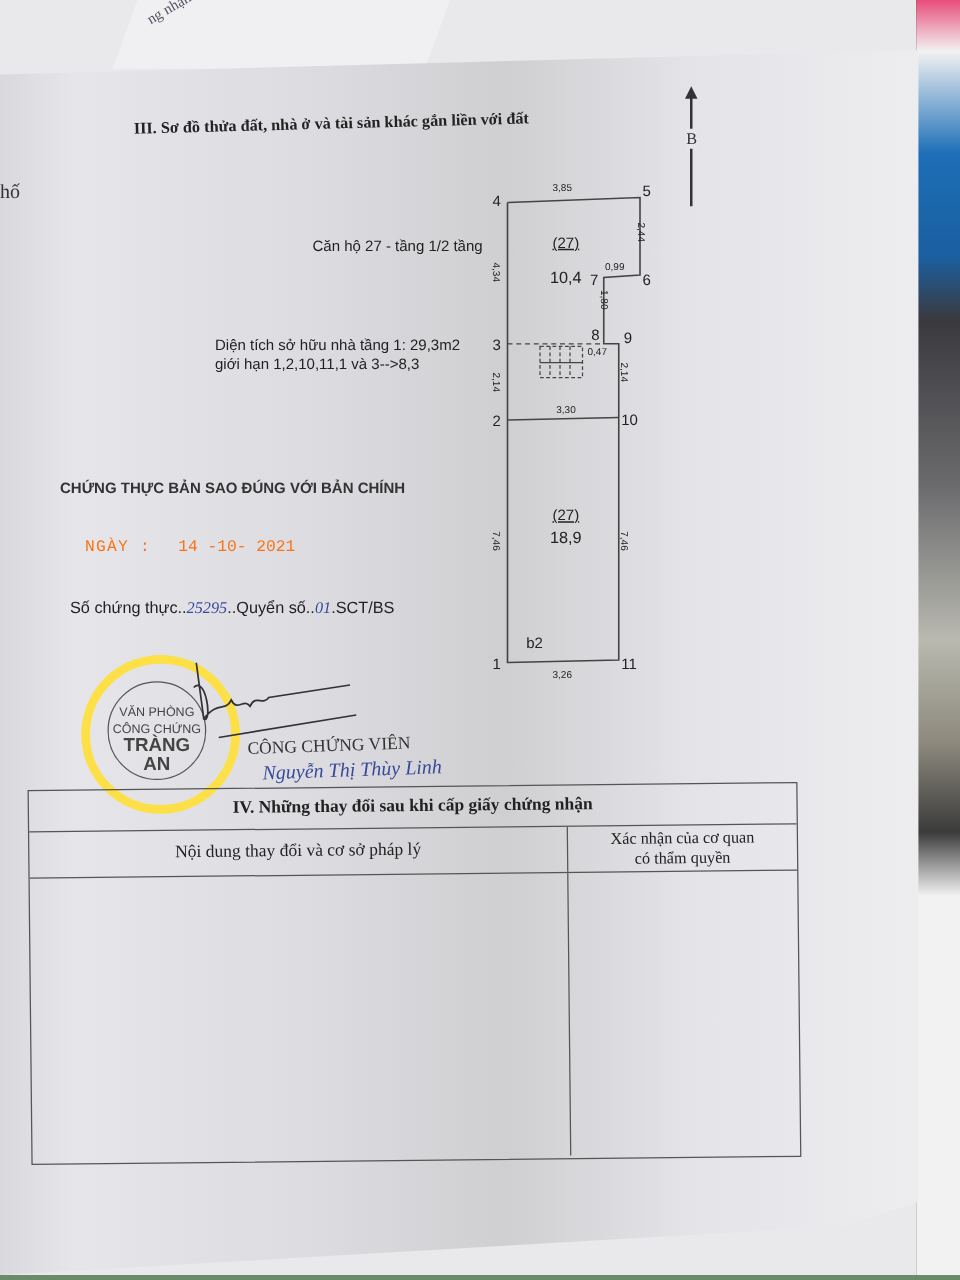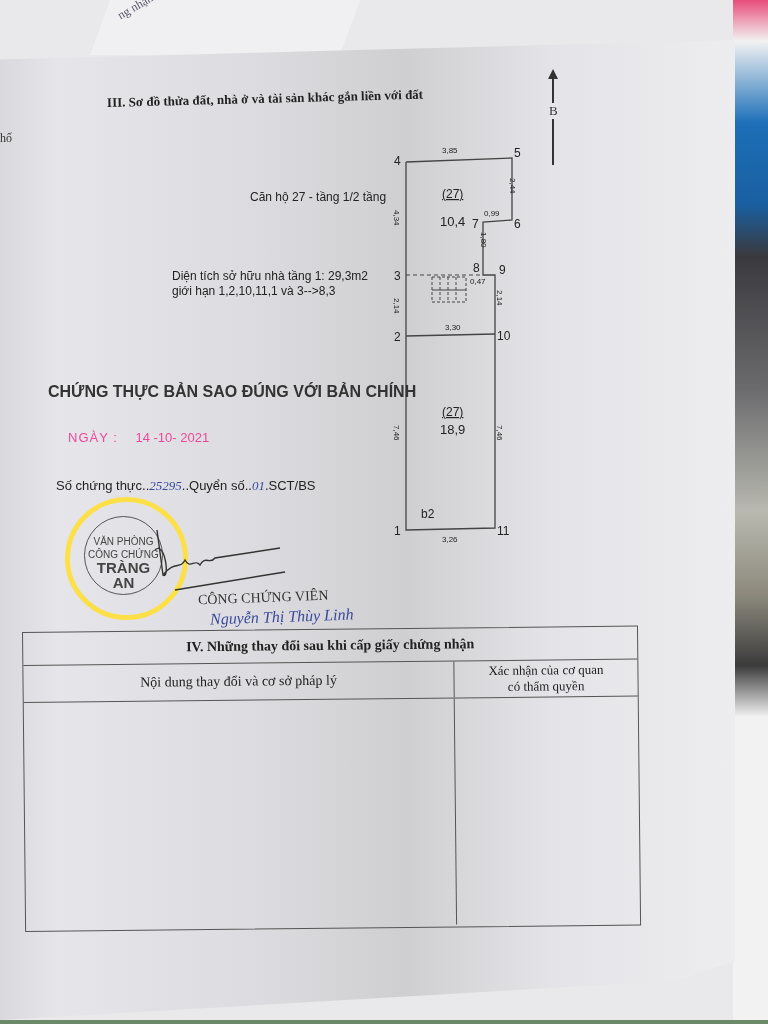--- a/index.html
+++ b/index.html
@@ -2,37 +2,37 @@
 <html><head>
 <meta charset="utf-8">
 <style>
   html,body{margin:0;padding:0;}
   body{width:768px;height:1024px;position:relative;overflow:hidden;background:#2b2b2e;font-family:"Liberation Serif",serif;}
   .bg-right{position:absolute;left:733px;top:0;width:35px;height:1024px;background:linear-gradient(180deg,#e84d7a 0%,#f2f2f2 4%,#1d6fb8 12%,#1a5fa0 20%,#3a3a3e 25%,#6b6b6e 38%,#b9b9b0 50%,#8d8a7d 58%,#3b3b3b 65%,#f2f2f2 70%,#f2f2f2 100%);}
   .page-back{position:absolute;left:0;top:0;width:733px;height:1024px;background:#e9e9ec;}
   .page{position:absolute;left:0;top:40px;width:735px;height:980px;background:linear-gradient(90deg,#d9d9dd 0%,#e6e6ea 8%,#dcdce0 35%,#cfcfd2 55%,#e4e4e8 75%,#ededf0 100%);clip-path:polygon(0 2%,100% 0,100% 94%,92% 96%,0 100%);}
   .curl{position:absolute;left:100px;top:0;width:250px;height:55px;background:#f0f0f2;transform:skewX(-20deg);}
   .curl-text{position:absolute;left:115px;top:10px;font-size:12px;color:#556;transform:rotate(-30deg);transform-origin:left top;font-family:"Liberation Serif",serif;}
-  .left-frag{position:absolute;left:0;top:131px;font-size:12px;color:#333;}
+  .left-frag{position:absolute;left:0;top:145px;font-size:16px;color:#333;}
   .sec3{position:absolute;left:107px;top:95px;font-weight:bold;font-size:13px;color:#222;transform:rotate(-1.5deg);transform-origin:left;}
   .north{position:absolute;left:552px;top:75px;width:2px;height:90px;background:#333;}
   .north:before{content:"";position:absolute;left:-4px;top:-6px;border-left:5px solid transparent;border-right:5px solid transparent;border-bottom:10px solid #333;}
   .north-label{position:absolute;left:549px;top:103px;font-size:13px;background:#e6e6ea;color:#333;}
   svg.plan{position:absolute;left:380px;top:140px;}
   .t{font-family:"Liberation Sans",sans-serif;fill:#222;}
   .apt{position:absolute;left:222px;top:190px;font-family:"Liberation Sans",sans-serif;font-size:12px;color:#222;margin-left:28px;}
   .area{position:absolute;left:172px;top:254px;font-family:"Liberation Sans",sans-serif;font-size:12px;color:#222;line-height:15px;width:215px;margin-top:15px;}
   .stamp-block{position:absolute;left:48px;top:380px;color:#333;}
   .office{font-size:14px;letter-spacing:0.3px;}
-  .certify{font-family:"Liberation Sans",sans-serif;font-size:16px;font-weight:bold;margin-top:3px;}
-  .date{position:absolute;left:68px;top:430px;font-family:Liberation Sans, sans-serif;font-size:13px;color:#ec4899;}
+  .certify{font-family:"Liberation Sans",sans-serif;font-size:12px;font-weight:bold;margin-top:3px;}
+  .date{position:absolute;left:68px;top:430px;font-family:Liberation Mono, monospace;font-size:13px;color:#f97316;}
   .date .lbl{letter-spacing:1px;margin-right:14px;}
   .certno{position:absolute;left:56px;top:478px;font-family:"Liberation Sans",sans-serif;font-size:13px;color:#222;}
   .hand{font-family:"Liberation Serif",serif;font-style:italic;color:#3a4a9a;}
-  .seal{position:absolute;left:65px;top:497px;width:113px;height:113px;border:5px solid #fde047;border-radius:50%;}
+  .seal{position:absolute;left:65px;top:524px;width:113px;height:113px;border:7px solid #fde047;border-radius:50%;}
   .seal-inner{position:absolute;left:14px;top:14px;width:79px;height:79px;border:1.5px solid #555;border-radius:50%;text-align:center;font-family:"Liberation Sans",sans-serif;font-size:10px;color:#444;line-height:13px;padding-top:18px;box-sizing:border-box;}
   .seal-inner b{font-size:15px;}
   .sig{position:absolute;left:145px;top:530px;}
   .notary-title{position:absolute;left:198px;top:590px;font-size:14px;color:#333;transform:rotate(-2deg);}
   .notary-name{position:absolute;left:210px;top:608px;font-size:16px;font-style:italic;color:#3a4a9a;transform:rotate(-2deg);}
   .table{position:absolute;left:22px;top:632px;width:614px;height:298px;border:1.3px solid #555;transform:rotate(-0.6deg);transform-origin:left top;}
   .t-title{height:32px;border-bottom:1.3px solid #555;text-align:center;font-weight:bold;font-size:14px;line-height:32px;color:#222;}
   .t-head{display:flex;height:36px;border-bottom:1.3px solid #555;}
   .t-col1{flex:0 0 430px;border-right:1.3px solid #555;text-align:center;font-size:14px;line-height:36px;color:#222;}
   .t-col2{flex:1;text-align:center;font-size:13px;line-height:16px;padding-top:2px;color:#222;}

